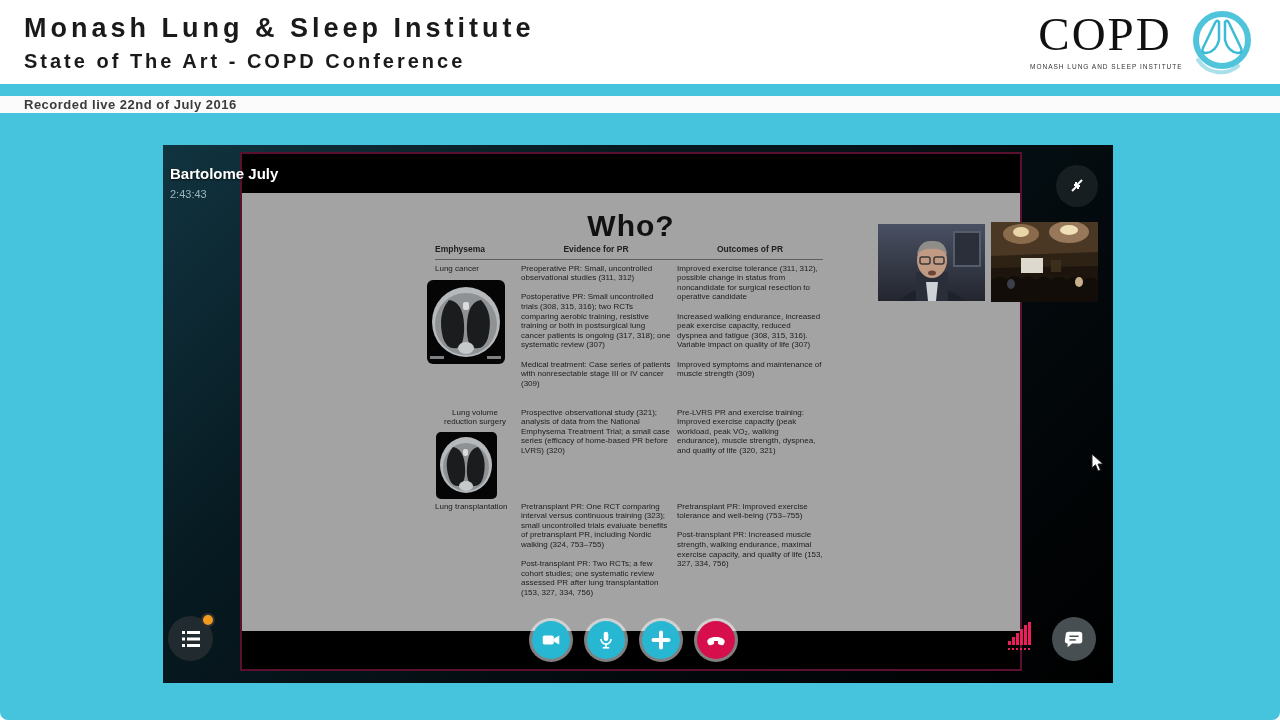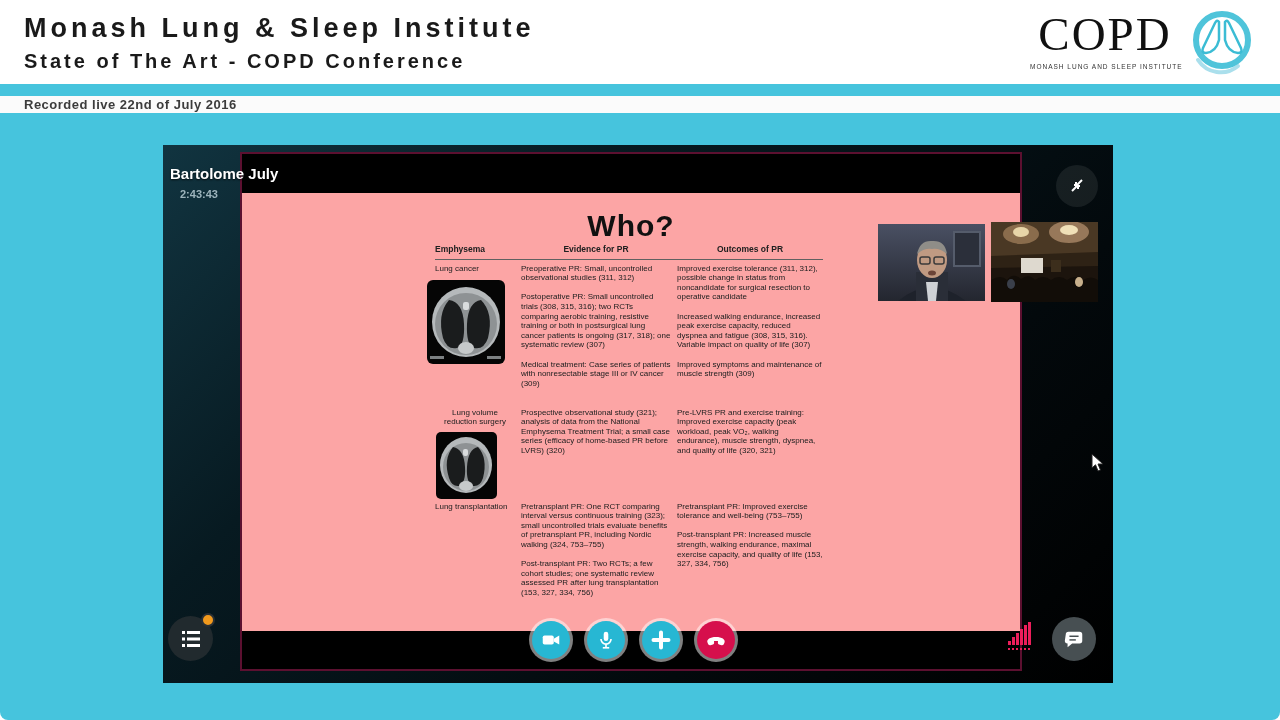--- a/index.html
+++ b/index.html
@@ -18,40 +18,40 @@
   .teal-stripe { position:absolute; left:0; top:84px; width:1280px; height:12px; background:#46c4dd; }
   .recorded-bar { position:absolute; left:0; top:96px; width:1280px; height:27px; background:#fbfbfb; }
   .recorded-text { position:absolute; left:24px; top:1px; font-size:13px; font-weight:bold; color:#3c3c3c; letter-spacing:0.5px; }
   .teal-bg { position:absolute; left:0; top:113px; width:1280px; height:607px; background:#46c4dd; }
 
   
   .call-window { position:absolute; left:163px; top:145px; width:950px; height:538px;
     background:linear-gradient(135deg,#113440 0%,#071a21 30%,#03090c 70%,#000 100%); }
 
   .share-frame { position:absolute; left:77px; top:7px; width:782px; height:519px; background:#000; border:2px solid #5c1030; }
-  .slide { position:absolute; left:0; top:39px; width:778px; height:438px; background:#fca5a5; color:#1f1f1f; }
+  .slide { position:absolute; left:0; top:39px; width:778px; height:438px; background:#a3a3a3; color:#1f1f1f; }
   .slide-title { position:absolute; left:0; top:16px; width:778px; text-align:center; font-size:30px; font-weight:bold; color:#111; letter-spacing:1px; }
 
   .pr-table { position:absolute; left:193px; top:52px; width:388px; font-size:8px; line-height:9.6px; color:#202020; }
   .t-head, .t-row { display:grid; grid-template-columns:80px 150px 146px; column-gap:6px; }
   .t-head { font-weight:bold; font-size:8.5px; padding-bottom:4px; border-bottom:1.5px solid #606060; }
   .th-pop { text-align:left; }
   .th-ev, .th-out { text-align:center; }
   .cell { white-space:pre-line; }
   .row-1 { margin-top:4px; min-height:144px; }
   .row-2 { min-height:94px; }
   .row-3 { min-height:110px; }
   .pop-center { text-align:center; padding:0 4px; }
   .ct-img { position:absolute; }
   .ct-1 { left:185px; top:87px; width:78px; height:84px; }
   .ct-2 { left:194px; top:239px; width:61px; height:67px; }
 
   
   .speaker-name { position:absolute; left:7px; top:20px; font-size:15px; font-weight:bold; color:#fff; text-shadow:0 1px 2px rgba(0,0,0,.8); }
-  .call-timer { position:absolute; left:17px; top:43px; font-size:11px; font-weight:bold; color:#9db4bc; }
+  .call-timer { position:absolute; left:7px; top:43px; font-size:11px; font-weight:normal; color:#9db4bc; }
 
   .round-btn { position:absolute; border-radius:50%; display:flex; align-items:center; justify-content:center; cursor:pointer; }
   .collapse-btn { left:893px; top:20px; width:42px; height:42px; background:rgba(255,255,255,0.08); }
 
   .thumb { position:absolute; overflow:hidden; }
   .thumb-speaker { left:715px; top:79px; width:107px; height:77px; }
   .thumb-audience { left:828px; top:77px; width:107px; height:80px; }
 
   .controls { position:absolute; left:369px; top:476px; display:flex; gap:17px; }
   .ctl-btn { width:38px; height:38px; border-radius:50%; display:flex; align-items:center; justify-content:center;

